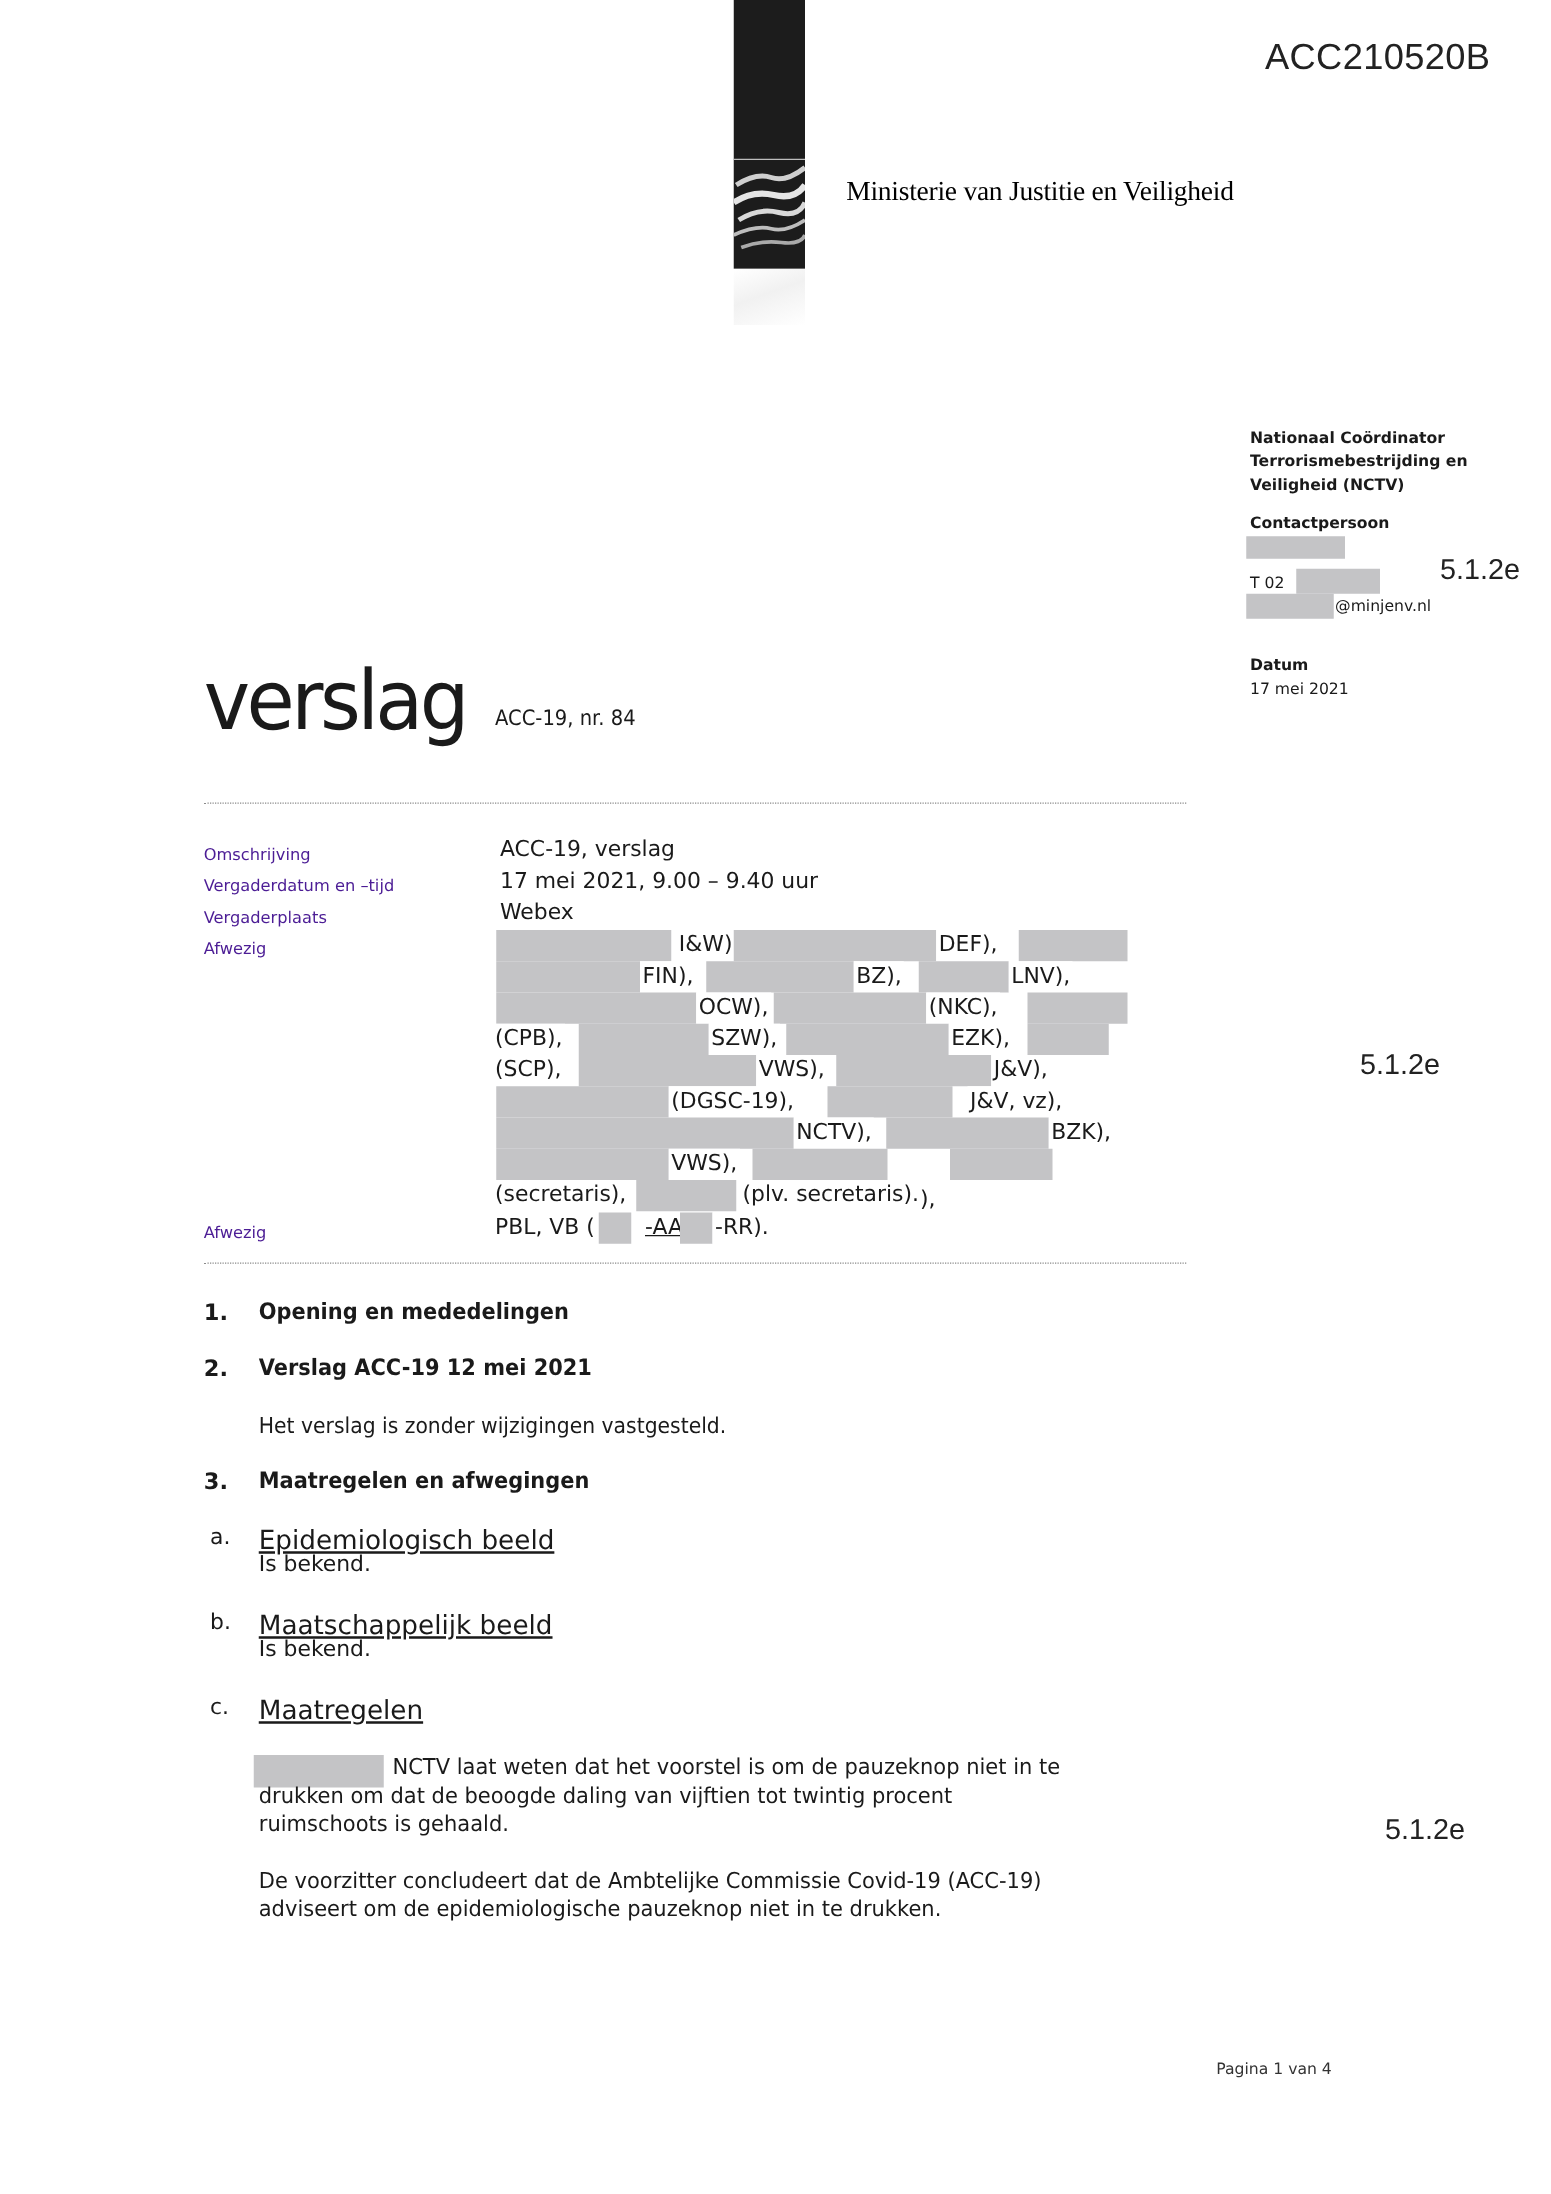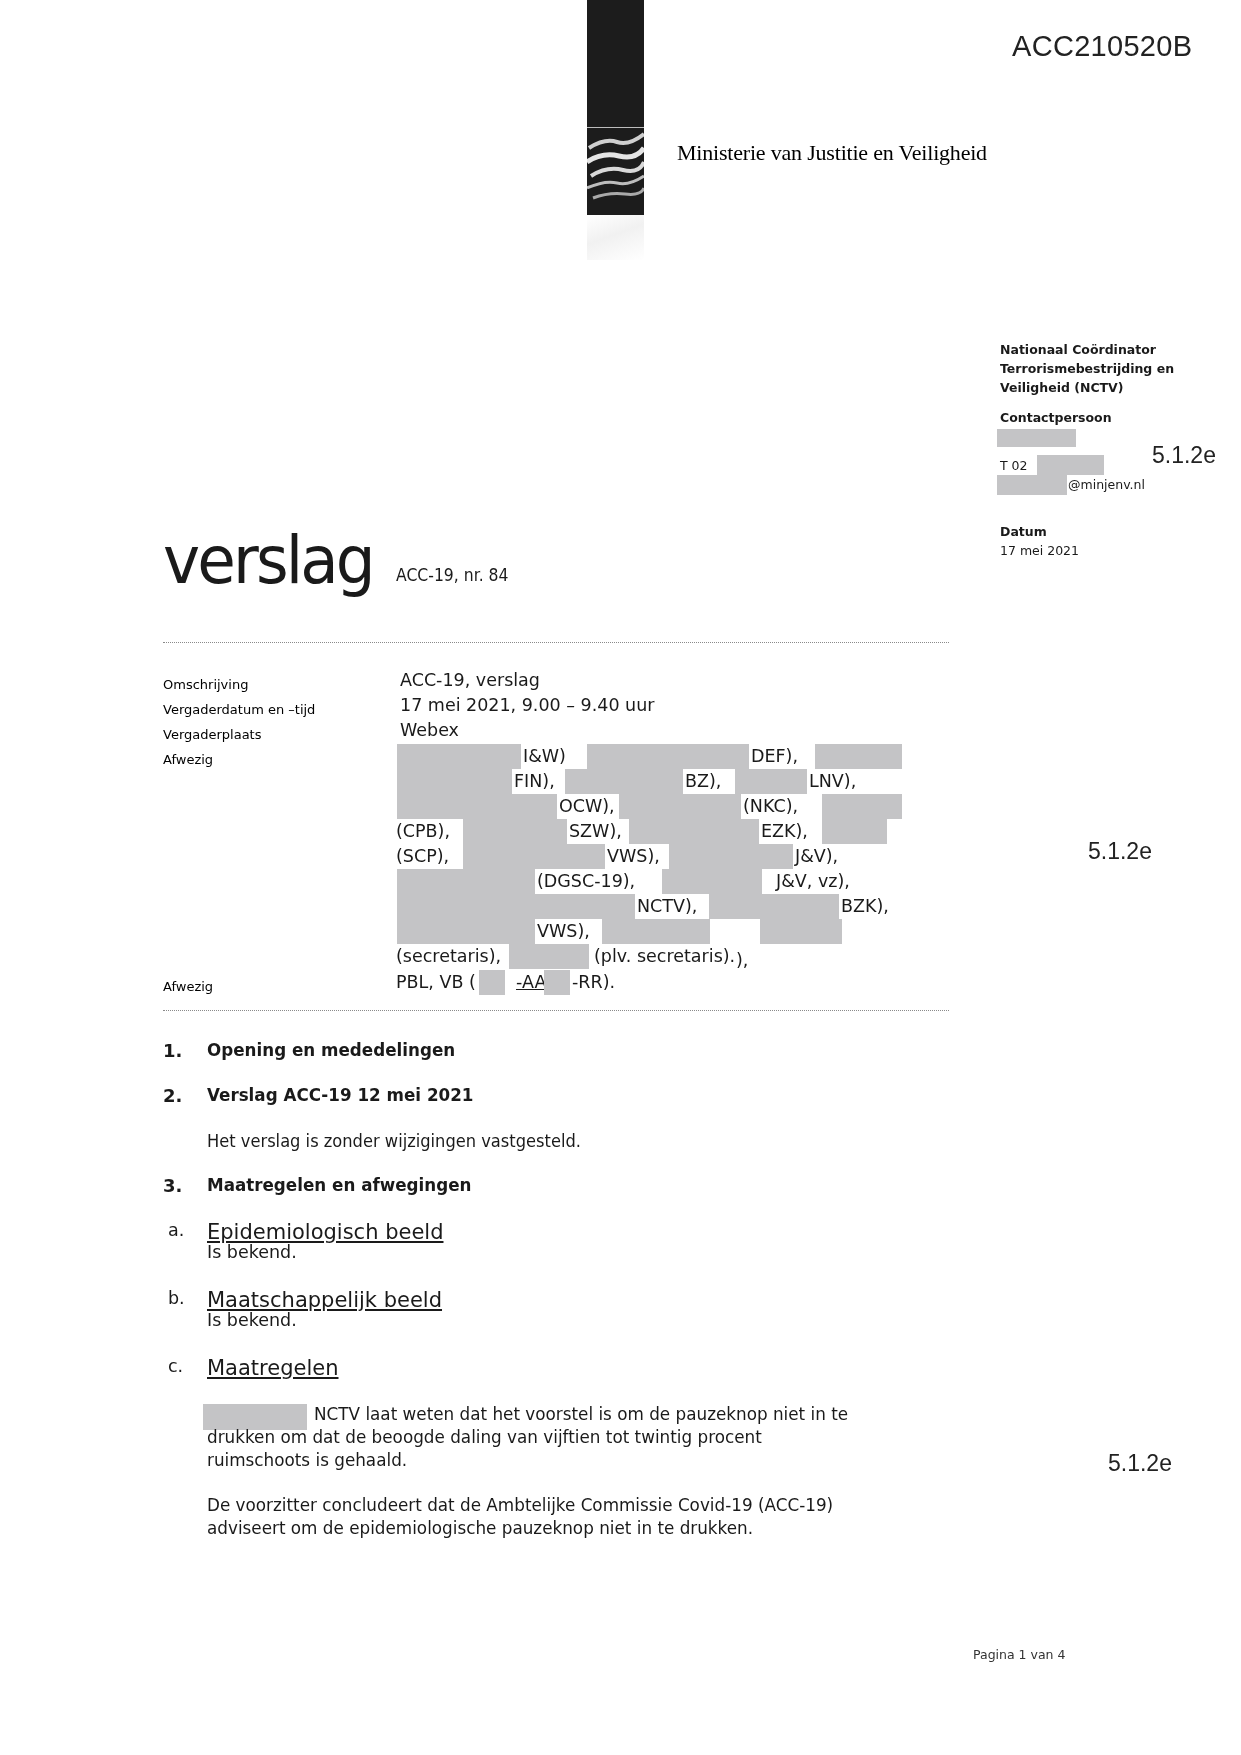--- a/index.html
+++ b/index.html
@@ -21,21 +21,21 @@
   .rc b { font-weight: bold; }
   .redact { background: #c4c4c6; display: inline-block; }
   .stamp { font-family: "Liberation Sans", sans-serif; font-size: 23px; color: #222; }
 
   
   .title { left: 163px; top: 522px; font-family: "DejaVu Sans", sans-serif; font-size: 66px; letter-spacing: -3px; font-weight: normal; color: #1a1a1a; transform: scaleX(0.95); transform-origin: left; }
   .subtitle { left: 396px; top: 565px; font-size: 17px; color: #1a1a1a; transform: scaleX(0.92); transform-origin: left; }
   .dotline { height: 0; border-top: 1px dotted #8a8a8a; width: 786px; left: 163px; }
 
   
-  .meta-label { left: 163px; font-size: 13px; color: #000000; }
+  .meta-label { left: 163px; font-size: 13px; color: #4c1d95; }
   .meta-val { left: 400px; font-size: 17.5px; color: #1a1a1a; }
 
   
   .att-line { left: 397px; height: 25px; font-size: 17.5px; line-height: 25px; white-space: nowrap; }
   .seg { position: absolute; top: 0; height: 25px; }
   .seg.r { background: #c4c4c6; }
   .seg.t { background: #ffffff; padding: 0 2px; }
 
   
   .h-num { left: 163px; font-weight: bold; font-size: 18px; }
@@ -90,21 +90,21 @@
 <div class="abs meta-label" style="top:727px;">Vergaderplaats</div>
 <div class="abs meta-label" style="top:752px;">Afwezig</div>
 <div class="abs meta-label" style="top:979px;">Afwezig</div>
 
 <div class="abs meta-val" style="top:670px;">ACC-19, verslag</div>
 <div class="abs meta-val" style="top:695px;">17 mei 2021, 9.00 – 9.40 uur</div>
 <div class="abs meta-val" style="top:720px;">Webex</div>
 
 <div class="abs att-line" style="top:744px;">
   <span class="seg r" style="left:0;width:140px;"></span>
-  <span class="seg t" style="left:124px;">I&amp;W)</span>
+  <span class="seg t" style="left:144px;">I&amp;W)</span>
   <span class="seg r" style="left:190px;width:162px;"></span>
   <span class="seg t" style="left:352px;">DEF),</span>
   <span class="seg r" style="left:418px;width:87px;"></span>
 </div>
 <div class="abs att-line" style="top:769px;">
   <span class="seg r" style="left:0;width:115px;"></span>
   <span class="seg t" style="left:115px;">FIN),</span>
   <span class="seg r" style="left:168px;width:118px;"></span>
   <span class="seg t" style="left:286px;">BZ),</span>
   <span class="seg r" style="left:338px;width:72px;"></span>

